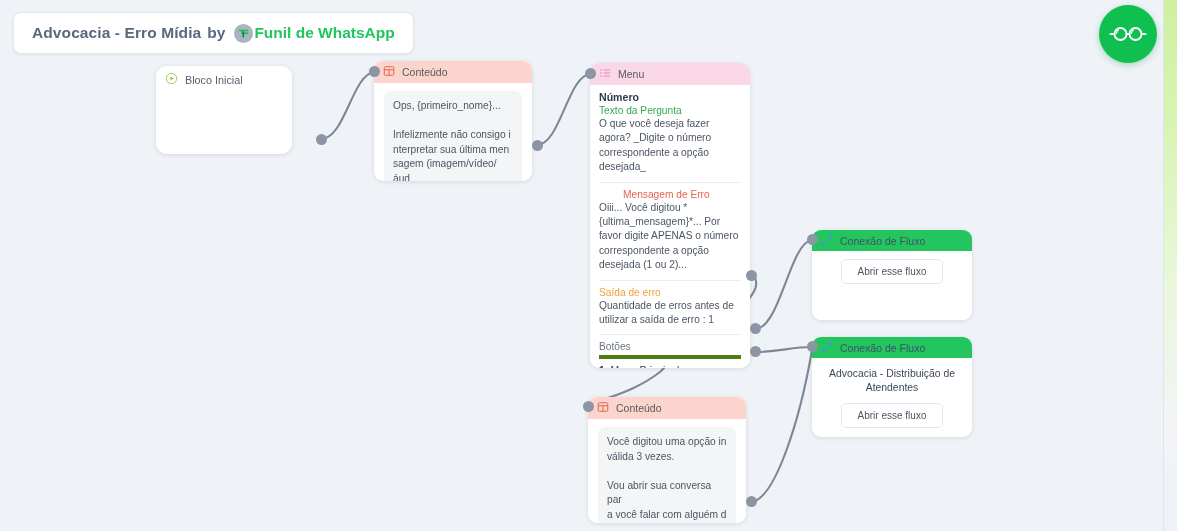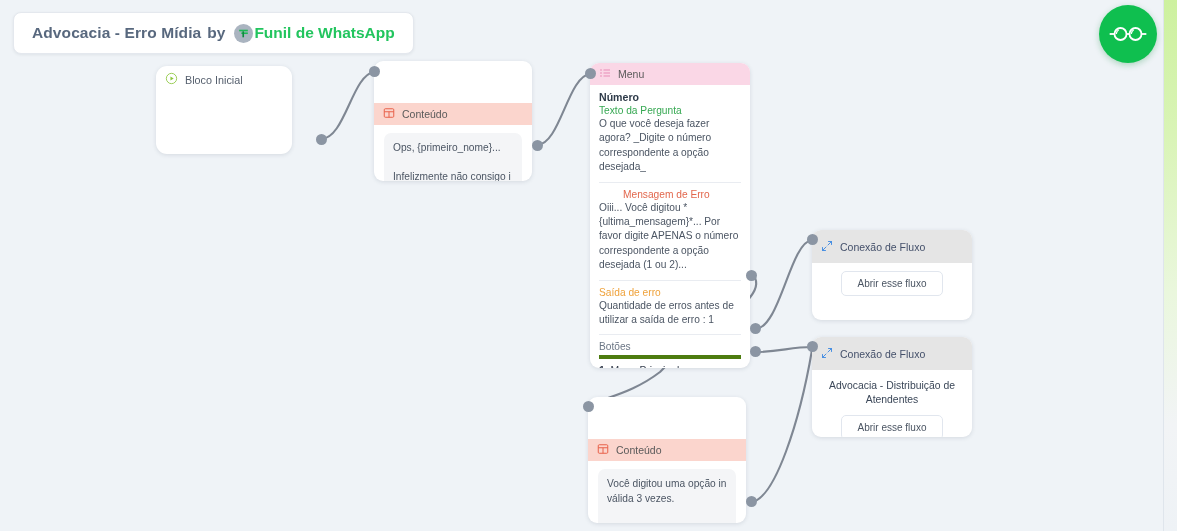--- a/index.html
+++ b/index.html
@@ -106,21 +106,21 @@
   }
   .node-body { padding: 8px 10px 11px 10px; }
   
   #node-start { left: 156px; top: 66px; width: 136px; height: 88px; border-radius: 11px; }
   #node-start .node-head { height: 24px; padding-top: 3px; font-size: 10.8px; color:#56606e;}
   #node-start .start-text {
     font-size: 10.4px; color: #7b8694; line-height: 14.5px;
     padding: 1px 12px 0 12px;
   }
   
-  .node-conteudo .node-head { background: #fbd5cd; color:#5a5a5a;margin-top:42px; }
+  .node-conteudo .node-head { background: #fbd5cd; color:#5a5a5a; }
   .bubble {
     background: #f4f5f7;
     border-radius: 7px;
     padding: 8px 9px;
     font-size: 10.2px;
     color: #4b5563;
     line-height: 14.6px;
     white-space: pre-line;
   }
   #node-conteudo1 { left: 374px; top: 61px; width: 158px; height: 120px; }
@@ -139,21 +139,21 @@
   .m-text { font-size: 10.2px; color:#4b5563; line-height: 14.4px; }
   .m-sep { height:1px; background:#e9ecf1; margin: 7px 0 6px 0; }
   .m-btnrow {
     font-size: 10.4px; color:#333d4c;
     padding: 6px 0 6px 0;
     border-top: 4px solid #4d7c0f;
   }
   .m-btnrow b { font-weight:700; }
   .m-btn-label { padding: 0 0 3px 0; font-size:10.2px; color:#6b7685; }
   
-  .node-fluxo .node-head { background: #e5e5e5; color:#44506a; height:33px; }
+  .node-fluxo .node-head { background: #22c55e; color:#44506a; height:21px; }
   .node-fluxo .f-name {
     text-align:center; font-size:10.4px; color:#3b4758;
     padding: 9px 12px 0 12px; line-height: 14px;
   }
   .node-fluxo .f-btn {
     display:block;
     margin: 8px auto 11px auto;
     background:#fff;
     border:1px solid #e1e6ee;
     border-radius:5px;

